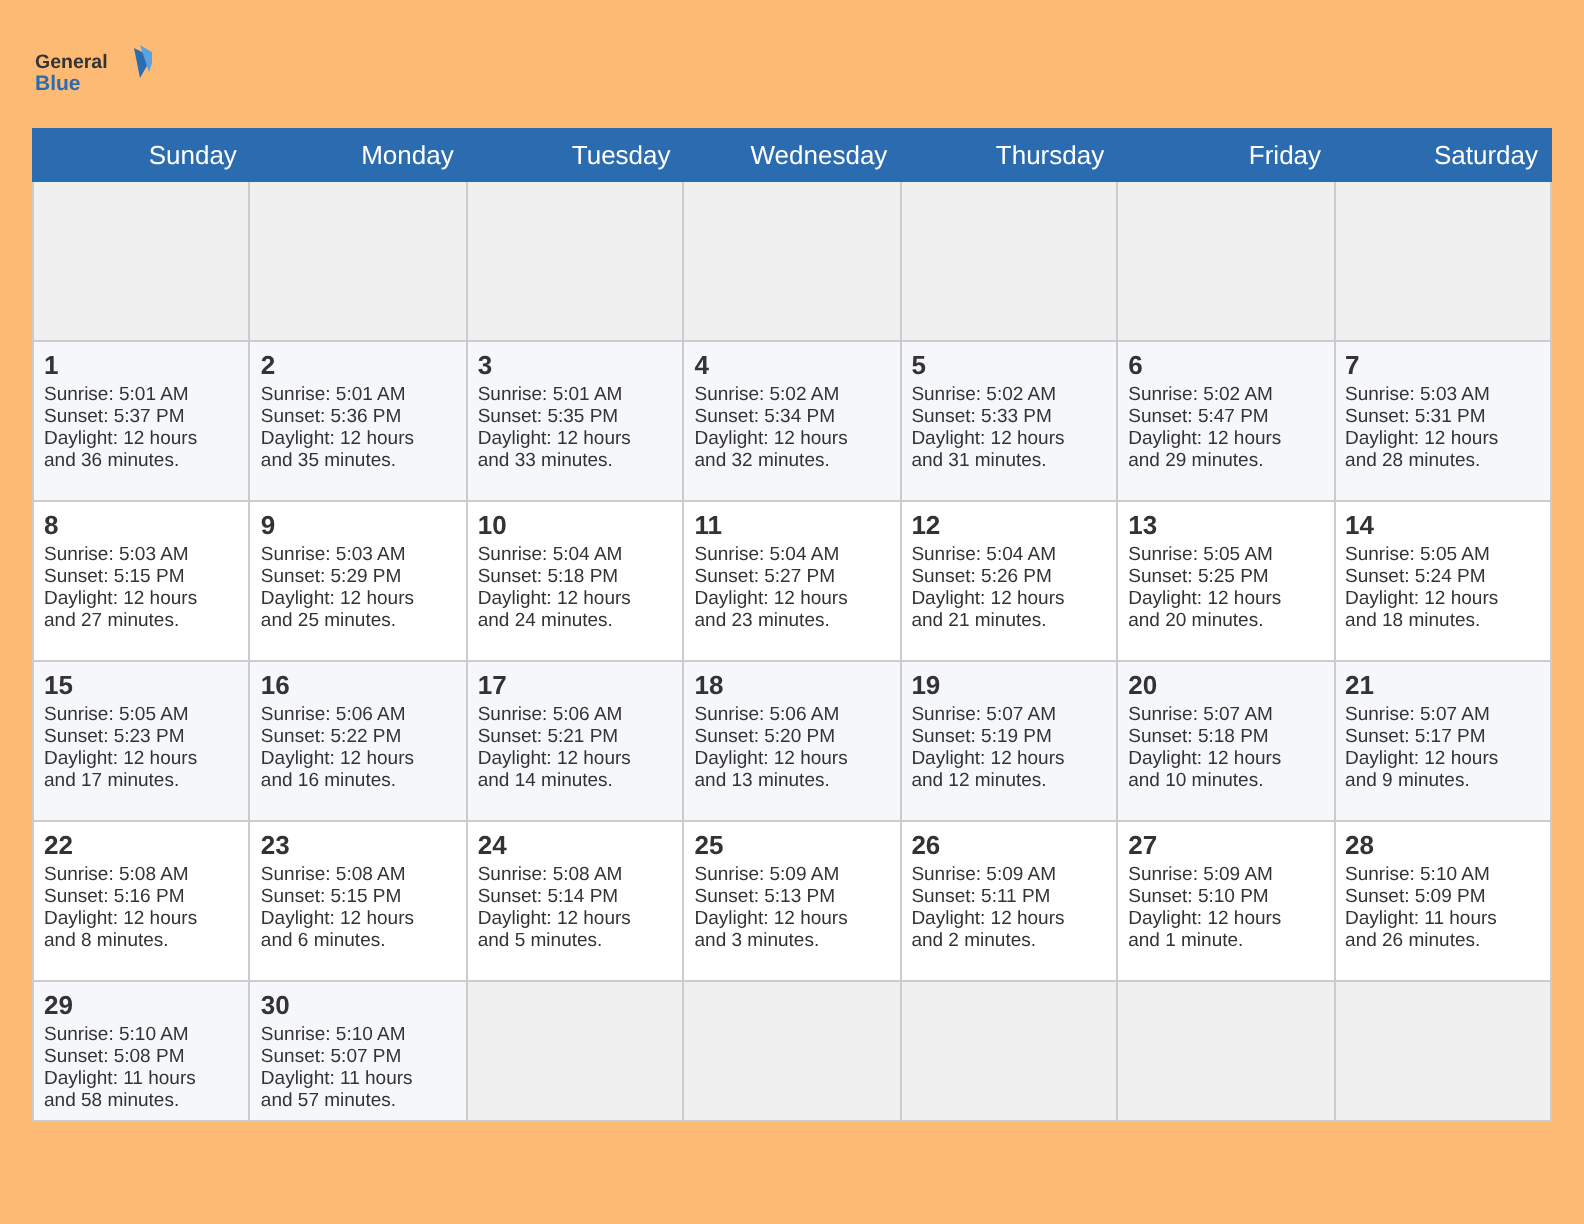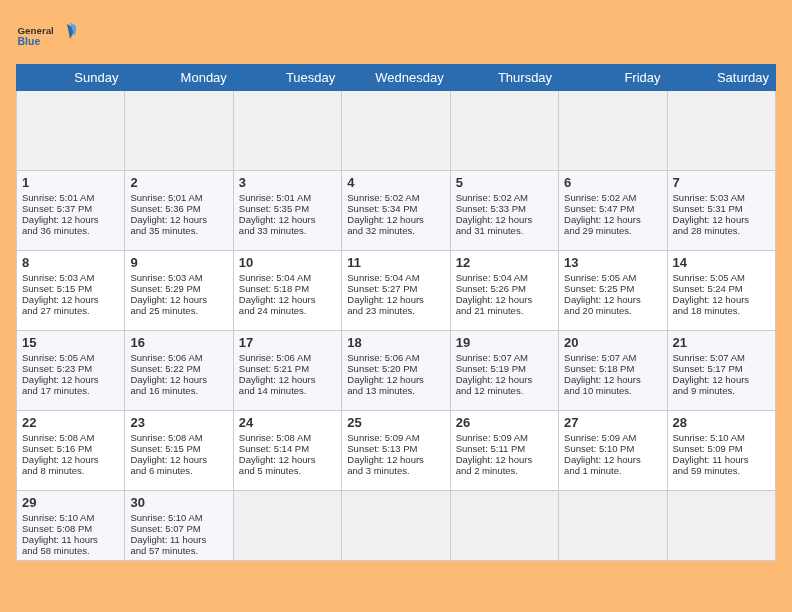--- a/index.html
+++ b/index.html
@@ -313,21 +313,21 @@
             <div>Sunrise: 5:09 AM</div>
             <div>Sunset: 5:10 PM</div>
             <div>Daylight: 12 hours</div>
             <div>and 1 minute.</div>
           </td>
           <td>
             <span class="day-num">28</span>
             <div>Sunrise: 5:10 AM</div>
             <div>Sunset: 5:09 PM</div>
             <div>Daylight: 11 hours</div>
-            <div>and 59 minutes.</div>
+            <div>and 26 minutes.</div>
           </td>
         </tr>
         <tr class="last-row">
           <td>
             <span class="day-num">29</span>
             <div>Sunrise: 5:10 AM</div>
             <div>Sunset: 5:08 PM</div>
             <div>Daylight: 11 hours</div>
             <div>and 58 minutes.</div>
           </td>

